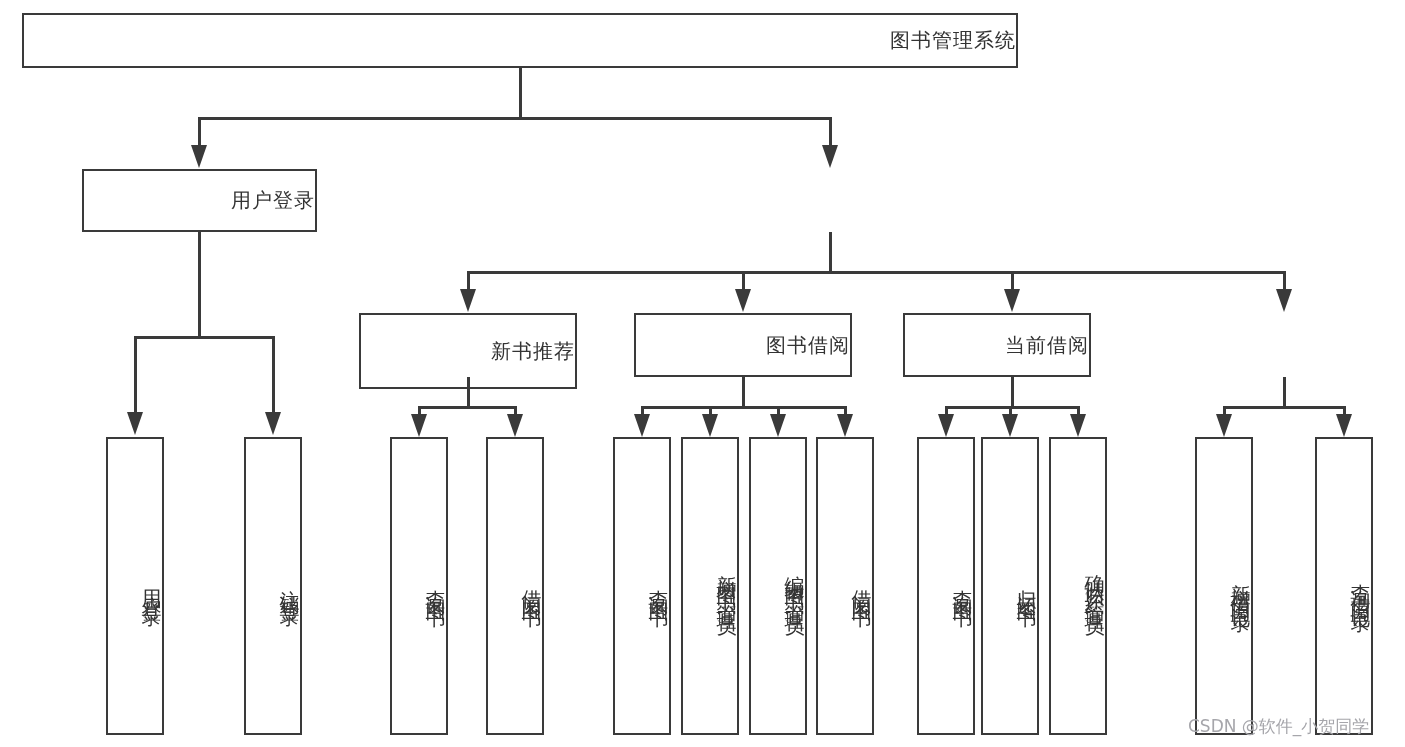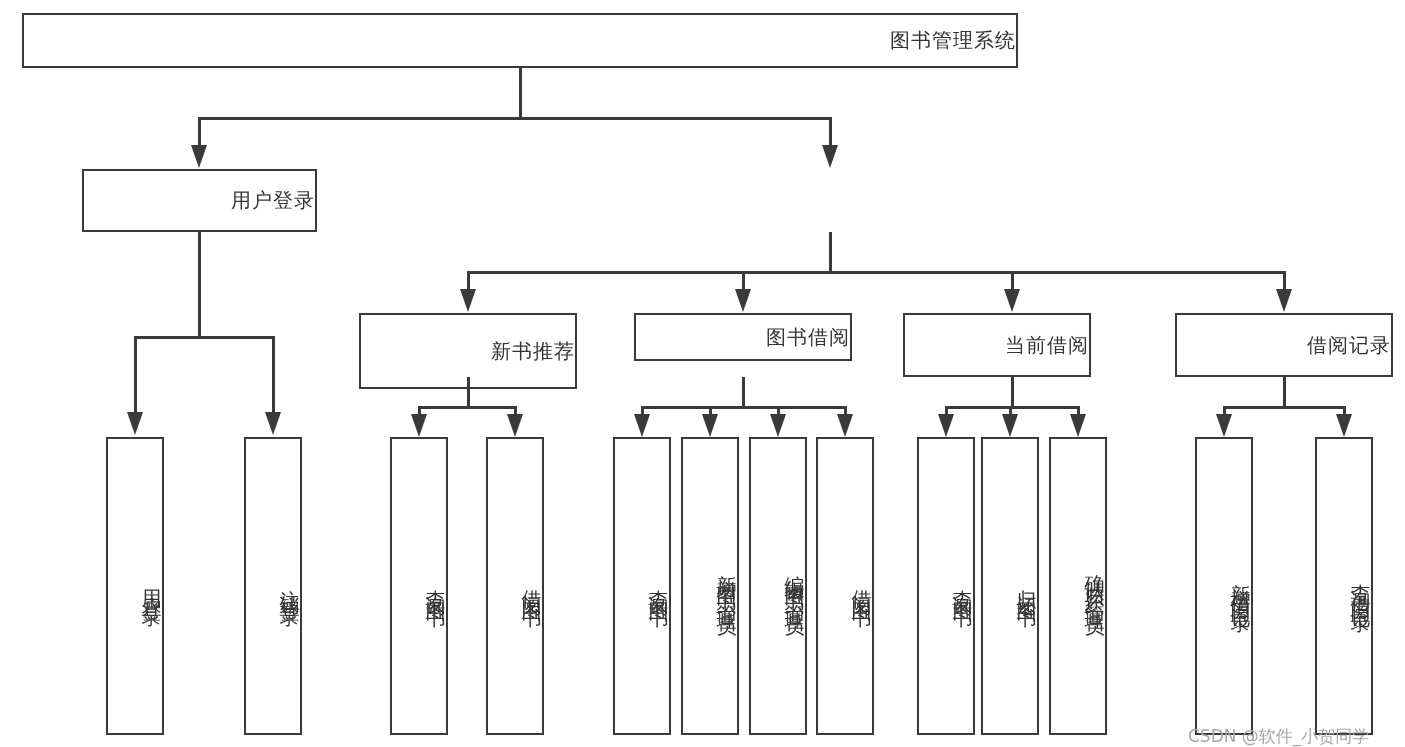--- a/index.html
+++ b/index.html
@@ -39,21 +39,20 @@
     border-right: 8px solid transparent;
     border-top: 23px solid #3a3a3a;
   }
   #watermark {
     position: absolute;
     left: 1188px;
     top: 715px;
     font-size: 17px;
     color: #a6a6ab;
     white-space: nowrap;
-    margin-top: 10px;
   }
 </style>
 </head>
 <body>
 
 <div id="canvas">
 
   <div class="box hbox" style="left:22px; top:13px; width:996px; height:55px;">
     <span>图书管理系统</span>
   </div>
@@ -83,28 +82,25 @@
   <div class="vline" style="left:742px;  top:271px; height:18px;"></div>
   <div class="ahead" style="left:735px;  top:289px;"></div>
   <div class="vline" style="left:1011px; top:271px; height:18px;"></div>
   <div class="ahead" style="left:1004px; top:289px;"></div>
   <div class="vline" style="left:1283px; top:271px; height:18px;"></div>
   <div class="ahead" style="left:1276px; top:289px;"></div>
 
   <div class="box hbox" style="left:359px; top:313px; width:218px; height:76px;">
     <span>新书推荐</span>
   </div>
-  <div class="box hbox" style="left:634px; top:313px; width:218px; height:48px;">
+  <div class="box hbox" style="left:634px; top:313px; width:218px; height:64px;">
     <span>图书借阅</span>
   </div>
   <div class="box hbox" style="left:903px; top:313px; width:188px; height:64px;">
     <span>当前借阅</span>
-  </div>
-  <div class="box hbox" style="left:1175px; top:313px; width:218px; height:64px;">
-    <span>借阅记录</span>
   </div>
 
   <div class="vline" style="left:467px; top:377px; height:29px;"></div>
   <div class="hline" style="left:418px; top:406px; width:99px;"></div>
   <div class="vline" style="left:418px; top:406px; height:10px;"></div>
   <div class="ahead" style="left:411px; top:414px;"></div>
   <div class="vline" style="left:514px; top:406px; height:10px;"></div>
   <div class="ahead" style="left:507px; top:414px;"></div>
 
   <div class="vline" style="left:742px; top:377px; height:29px;"></div>

